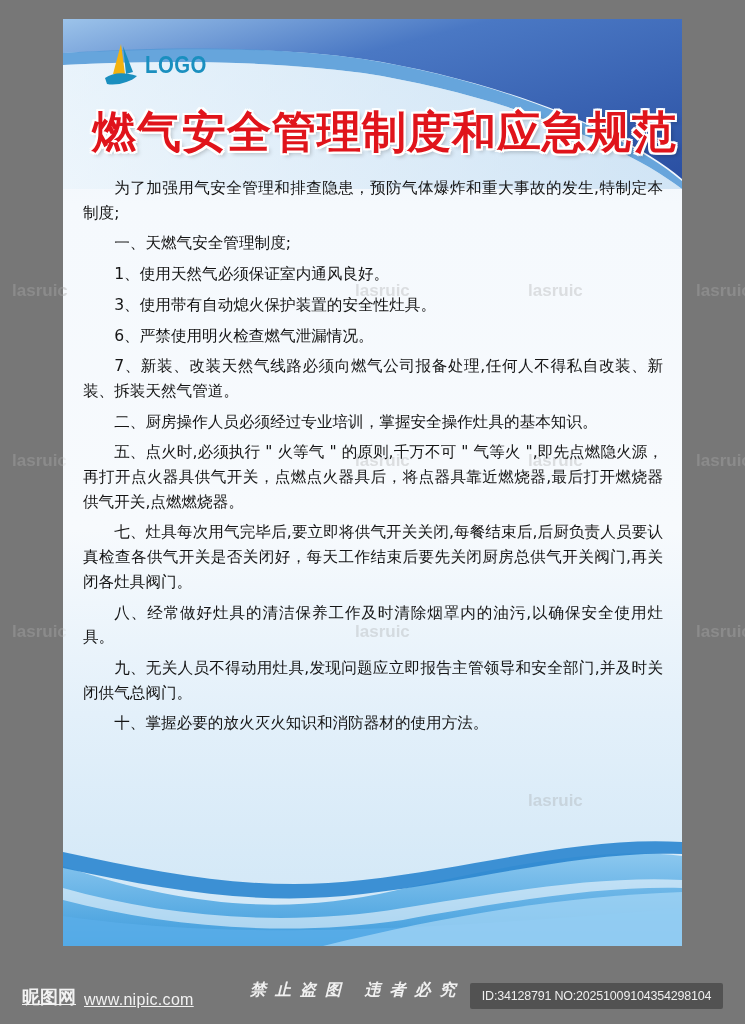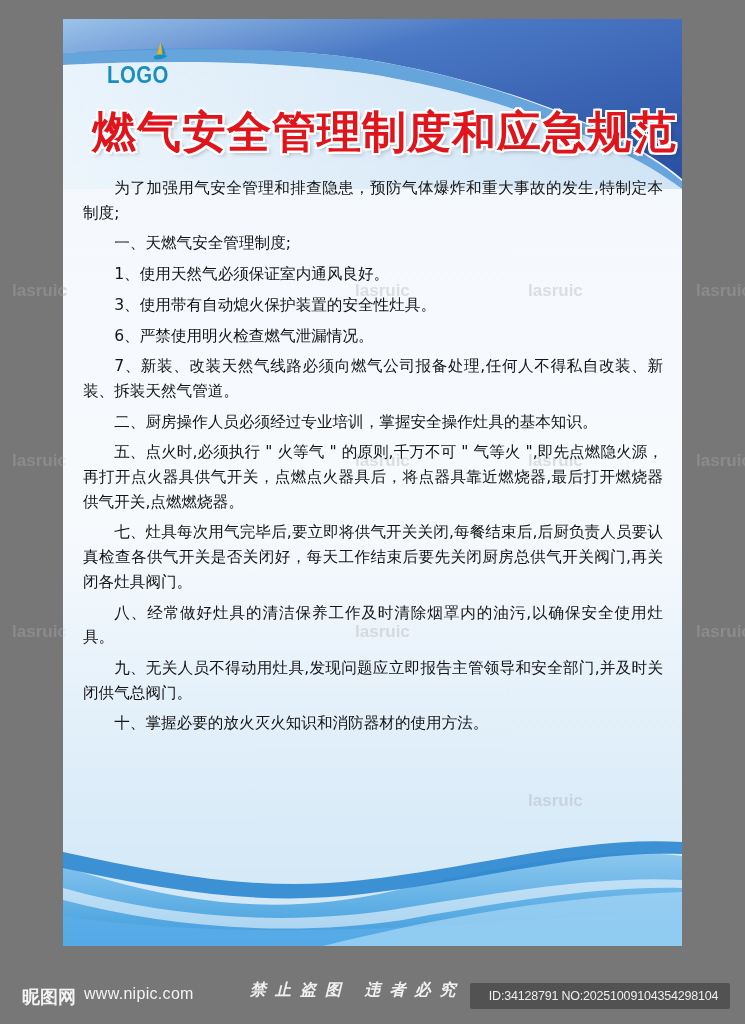--- a/index.html
+++ b/index.html
@@ -14,21 +14,21 @@
     overflow:hidden;
     background:linear-gradient(180deg,#e6f2fb 0%,#f5f9fd 20%,#f7fafd 55%,#e3f0fa 75%,#cfe6f6 100%);
   }
   .top-band {
     position:absolute; left:0; top:0; width:619px; height:170px;
   }
   .bottom-band {
     position:absolute; left:0; bottom:0; width:619px; height:150px;
   }
   .logo {
-    position:absolute; left:40px; top:22px; height:48px; display:flex; align-items:flex-end;flex-direction:column;
+    position:absolute; left:40px; top:22px; height:48px; display:flex; align-items:center;
   }
   .logo-text {
     font-family:"Liberation Sans", sans-serif; font-weight:bold;
     font-size:24px; color:#1a8fbf; margin-left:4px; letter-spacing:0.5px;
     transform:scaleX(0.85); transform-origin:left center;
   }
   .title {
     position:absolute; left:12px; top:84px; width:619px; text-align:center;
     font-family:"DejaVu Sans", sans-serif; font-weight:bold;
     font-size:44px; color:#e0141b; letter-spacing:1px;
@@ -43,34 +43,34 @@
     color:#151515;
   }
   .body-text p { margin:6px; text-indent:2em; text-align:justify; }
   .watermark {
     position:absolute; font-family:"Liberation Sans", sans-serif; font-weight:bold;
     font-size:17px; color:rgba(150,150,150,0.28); pointer-events:none;
   }
   .footer-brand {
     position:absolute; left:22px; top:985px; color:#f2f2f2;
     font-family:"Liberation Sans", sans-serif; font-size:18px; font-weight:bold;
-    display:flex; align-items:flex-start; gap:8px;
+    display:flex; align-items:flex-end; gap:8px;text-decoration:underline;
   }
   .footer-brand .cn { font-family:"DejaVu Sans", sans-serif; font-size:18px; }
   .footer-brand .url { font-weight:normal; font-size:16px; letter-spacing:0.3px; }
   .footer-warning {
     position:absolute; left:250px; top:980px; color:#f0f0f0;
     font-family:"DejaVu Sans", sans-serif; font-weight:bold; font-style:italic;
     font-size:16px; letter-spacing:9px;
   }
   .footer-id {
     position:absolute; left:470px; top:983px; width:253px; height:26px;
     background:rgba(70,70,70,0.75); color:#eeeeee; border-radius:2px;
     font-family:"Liberation Sans", sans-serif; font-size:12.5px; line-height:26px;
-    text-align:center; letter-spacing:-0.2px;padding-left:7px;
+    text-align:center; letter-spacing:-0.2px;
   }
 </style>
 </head>
 <body>
 
 <div class="poster">
 
   <svg class="top-band" viewBox="0 0 619 170" preserveAspectRatio="none">
     <defs>
       <linearGradient id="tb" x1="0" y1="0" x2="1" y2="1">

